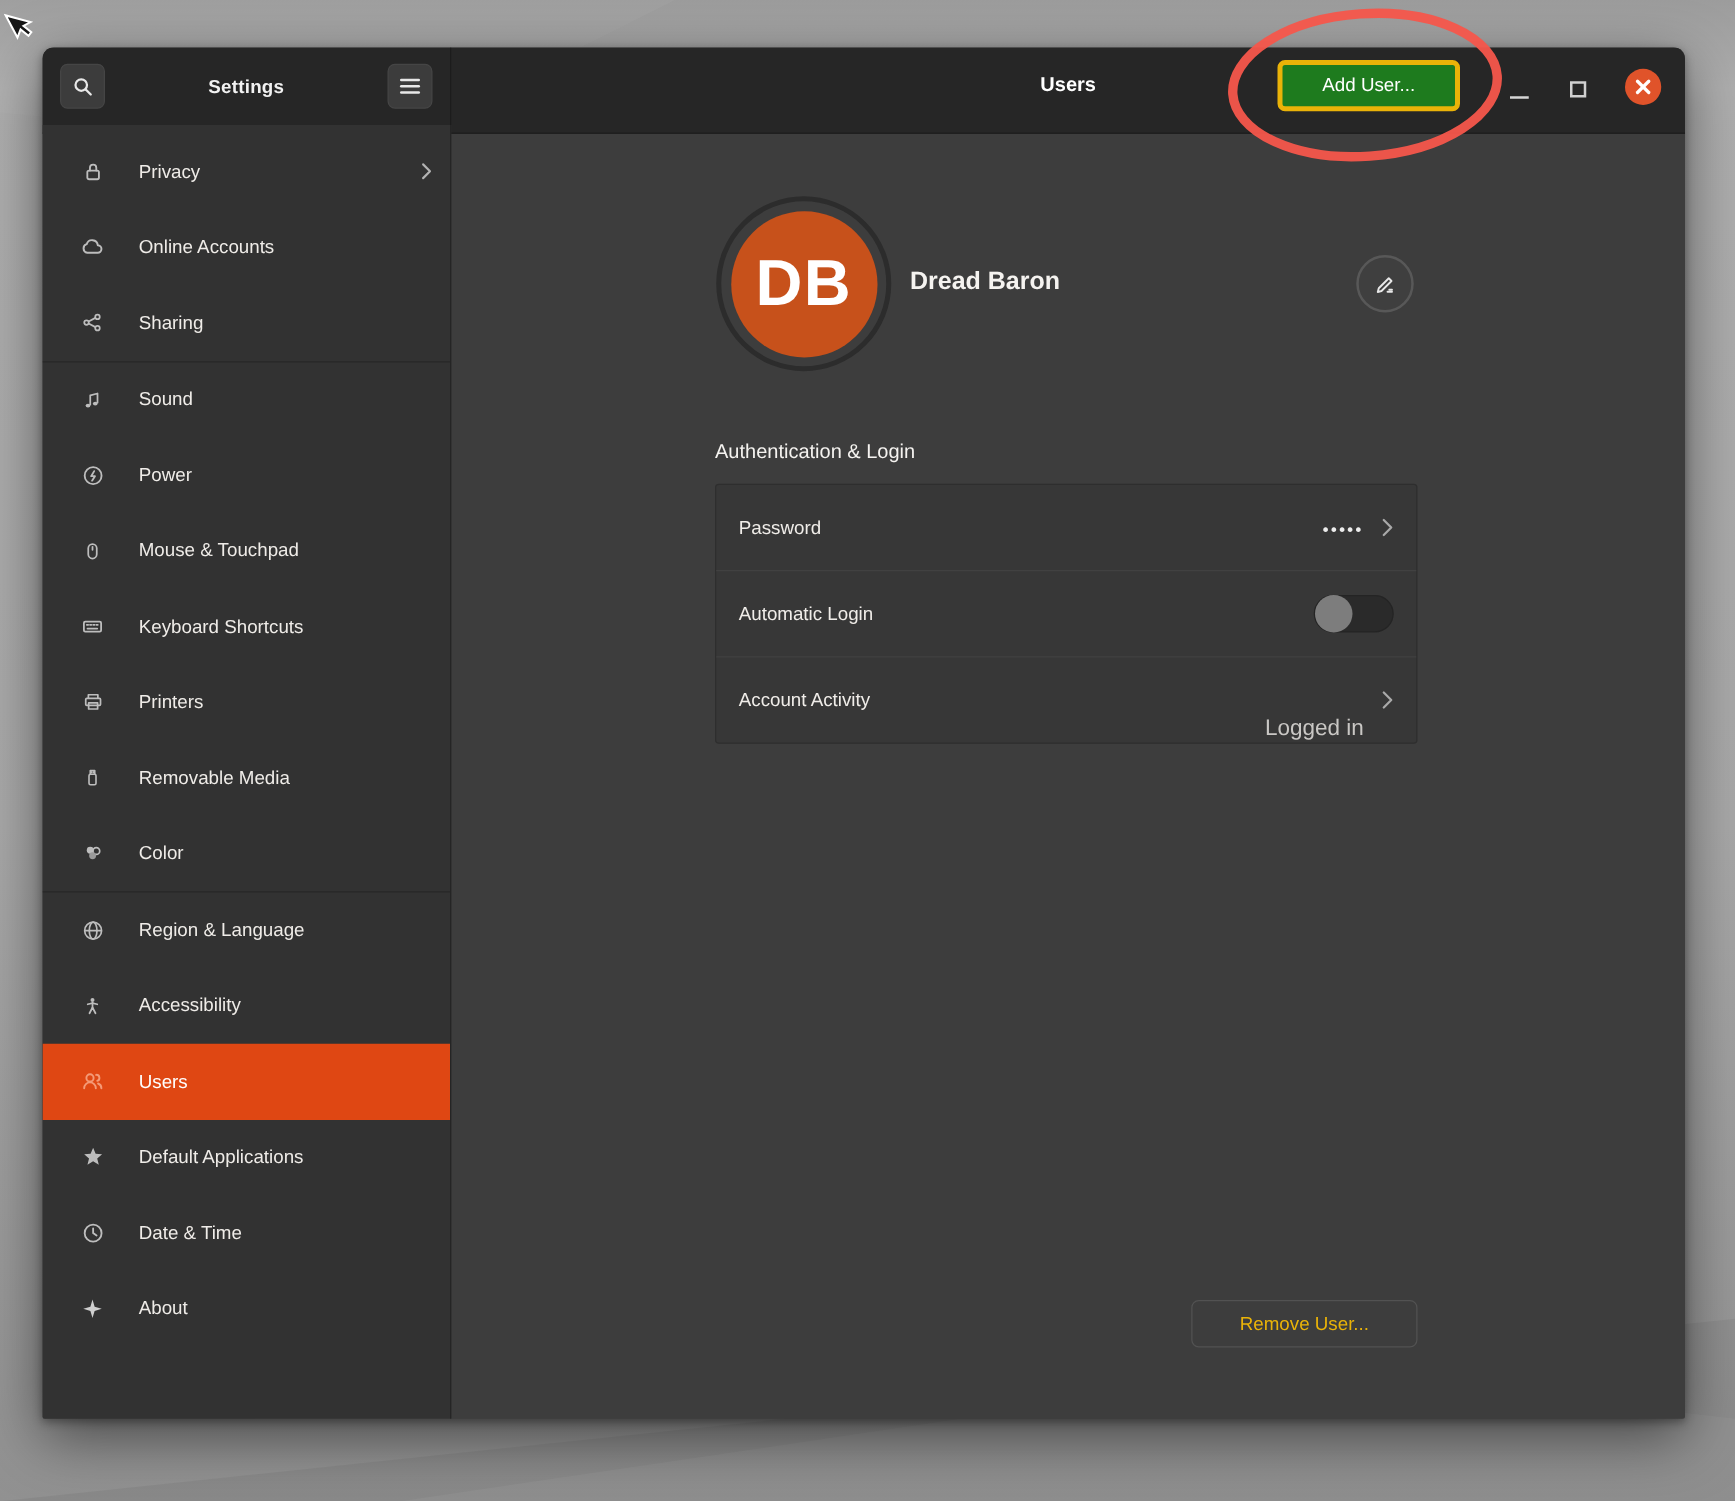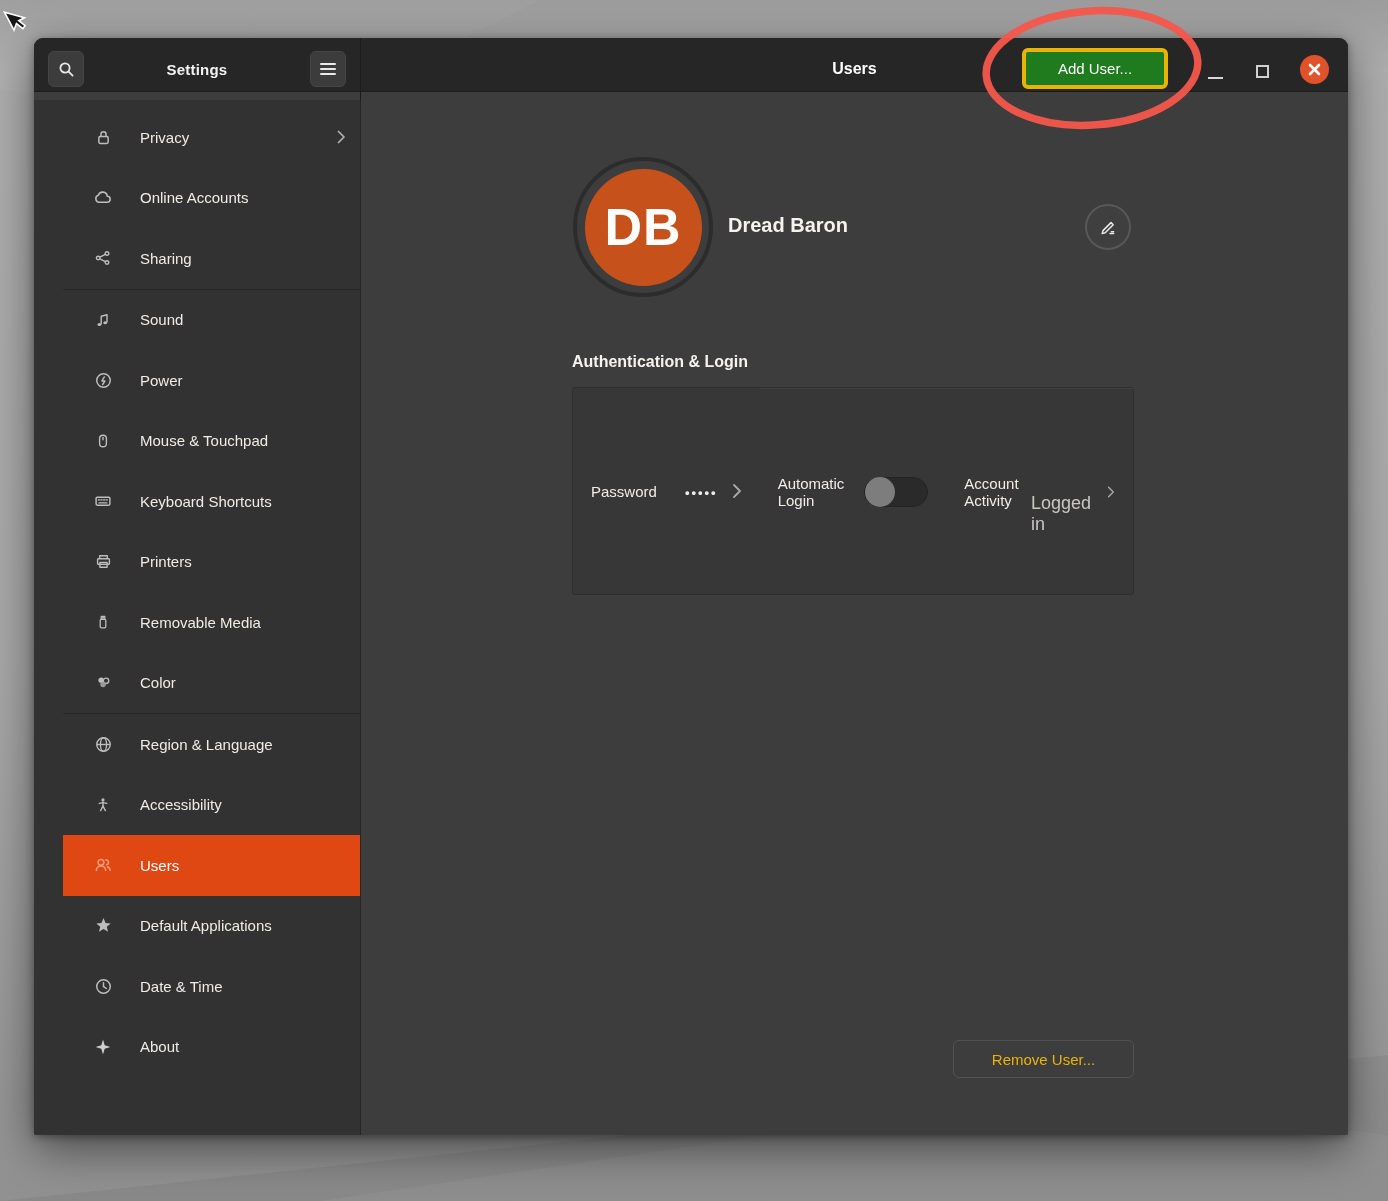--- a/index.html
+++ b/index.html
@@ -21,21 +21,21 @@
     position:absolute; left:34px; top:38px; width:1314px; height:1097px;
     background:#3d3d3d;
     border-radius:9px 9px 2px 2px;
     box-shadow:0 14px 46px rgba(0,0,0,.5), 0 2px 8px rgba(0,0,0,.35);
     overflow:hidden;
     z-index:10;
   }
 
   
   .headerbar {
-    position:absolute; left:0; top:0; width:100%; height:54px;
+    position:absolute; left:0; top:0; width:100%; height:69px;
     background:#262626; border-bottom:1px solid #1c1c1c;
   }
   .sidebar-header {
     position:absolute; left:0; top:0; width:327px; height:62px;
     border-right:1px solid #1c1c1c;
   }
   .hdr-btn {
     position:absolute; top:13px; width:36px; height:36px;
     background:#3c3c3c; border:1px solid #454545; border-radius:6px;
     display:flex; align-items:center; justify-content:center; cursor:pointer;
@@ -73,21 +73,20 @@
     position:absolute; left:1266px; top:17px; width:29px; height:29px;
     background:#e0532a; border-radius:50%; cursor:pointer;
     display:flex; align-items:center; justify-content:center;
   }
 
   
   .sidebar {
     position:absolute; left:0; top:62px; width:327px; bottom:0;
     background:#323232; border-right:1px solid #252525;
     padding-top:7px;
-    padding-left:29px;
   }
   .side-item {
     height:60.5px; display:flex; align-items:center;
     padding-left:30px; padding-right:14px; cursor:pointer;
   }
   .side-item .icn { width:20px; height:20px; margin-right:27px; flex:0 0 auto; display:flex; align-items:center; justify-content:center; }
   .side-item .lbl { font-size:15px; color:#efece8; }
   .side-item.selected { background:#df4713; }
   .side-item.selected .lbl { color:#ffffff; }
   .side-sep { height:1px; background:#272727; }
@@ -109,26 +108,26 @@
     font-size:20px; font-weight:700; color:#f5f3f0;
   }
   .edit-btn {
     position:absolute; left:1051px; top:166px; width:46px; height:46px;
     border-radius:50%; background:#3f3f3f; border:2px solid #585858;
     display:flex; align-items:center; justify-content:center; cursor:pointer;
   }
 
   .section-title {
     position:absolute; left:538px; top:315px;
-    font-size:16px; font-weight:700; color:#f5f3f0;
+    font-size:16px; font-weight:400; color:#f5f3f0;
   }
   .auth-card {
     position:absolute; left:538px; top:349px; width:562px; height:208px;
     background:#373737; border:1px solid #2e2e2e; border-radius:3px;
-    display:flex; flex-direction:row;
+    display:flex; flex-direction:column;
   }
   .auth-row {
     flex:1; display:flex; align-items:center;
     padding:0 18px 0 18px; cursor:pointer;
   }
   .auth-row + .auth-row { border-top:1px solid #414141; }
   .auth-label { font-size:15px; color:#f0ede9; }
   .auth-right { margin-left:auto; display:flex; align-items:center; gap:14px; }
   .auth-value { font-size:18px; color:#c9c7c4;margin-top:44px; }
   .pw-dots { font-size:13px; letter-spacing:2px; color:#ececec; font-weight:700; transform:translateY(1px); }

